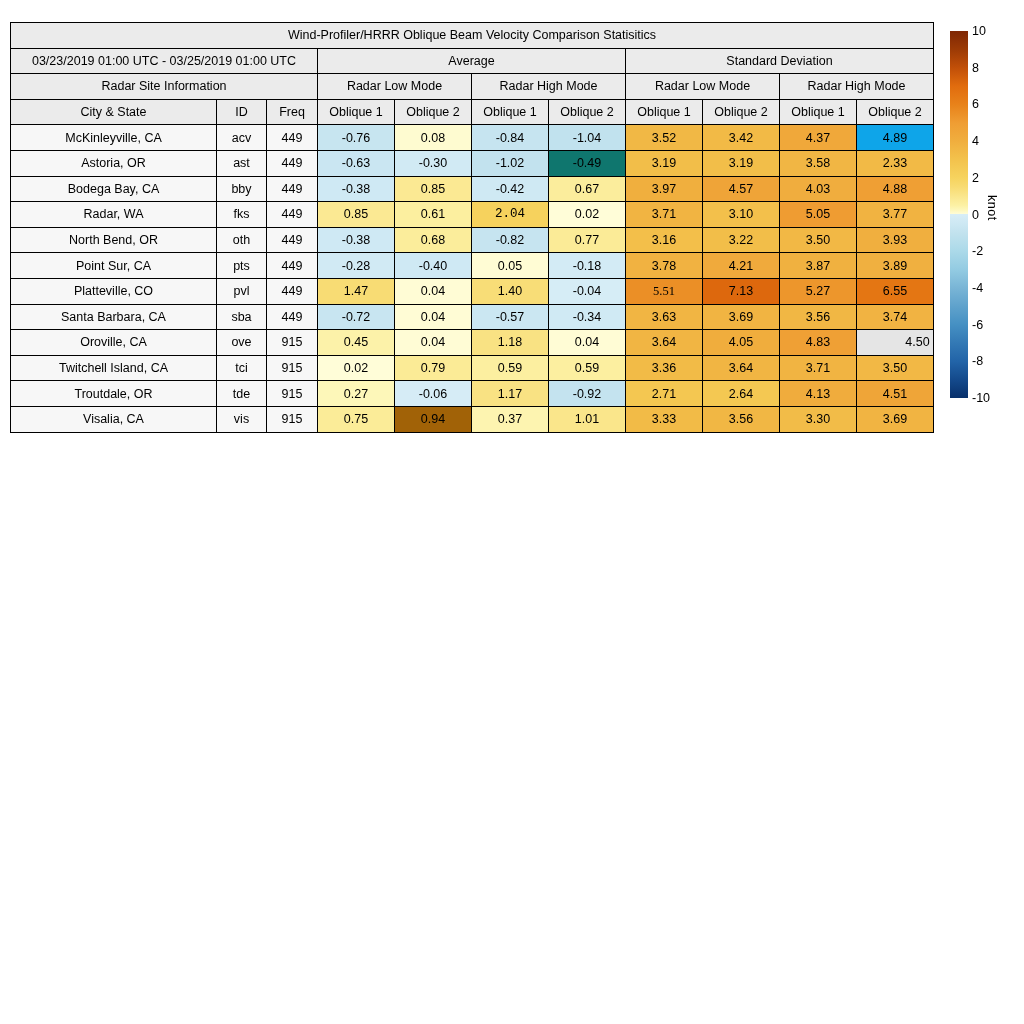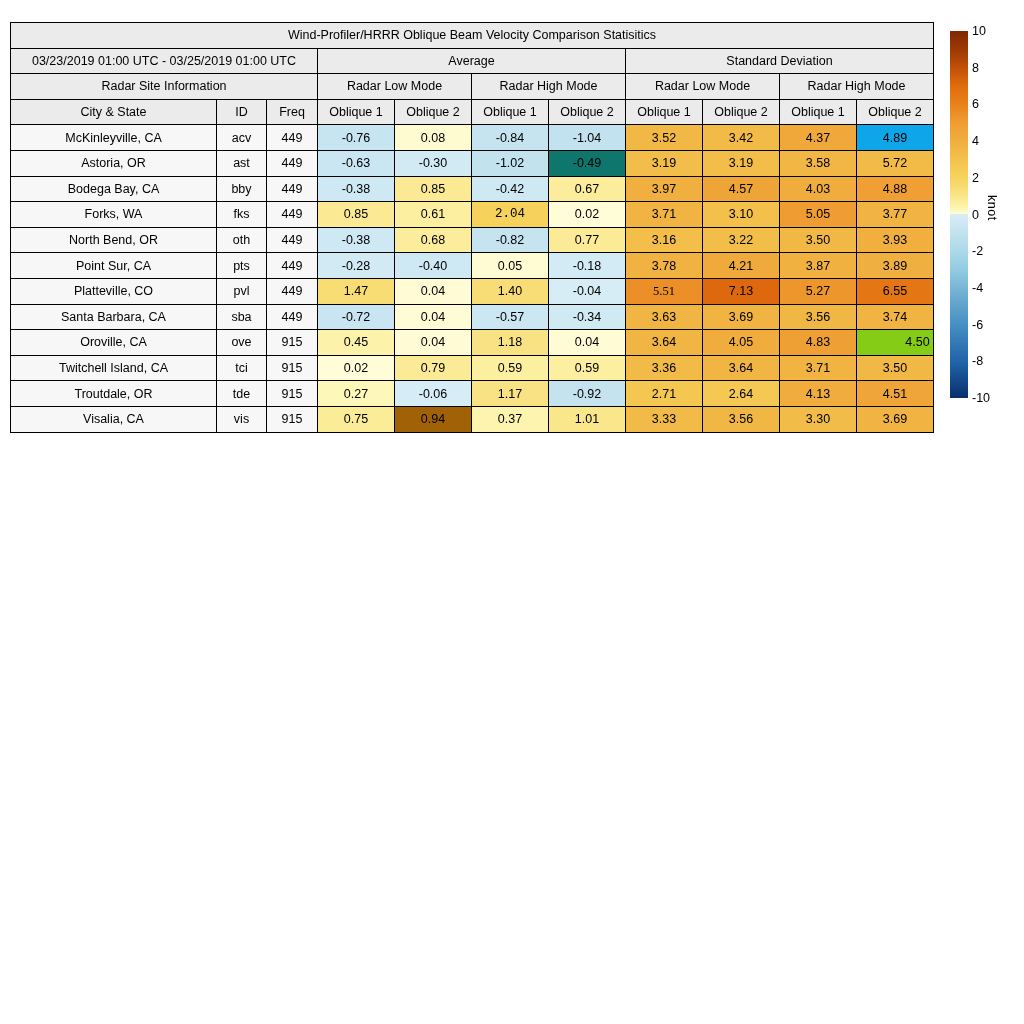--- a/index.html
+++ b/index.html
@@ -124,37 +124,37 @@
           <td class="label-cell">Astoria, OR</td>
           <td class="label-cell">ast</td>
           <td class="label-cell">449</td>
           <td style="background: rgb(202, 230, 242);">-0.63</td>
           <td style="background: rgb(209, 234, 244);">-0.30</td>
           <td style="background: rgb(194, 226, 238);">-1.02</td>
           <td style="background: #0f766e; margin-top: 7px;">-0.49</td>
           <td style="background: rgb(242, 190, 73);">3.19</td>
           <td style="background: rgb(242, 190, 73);">3.19</td>
           <td style="background: rgb(241, 182, 68);">3.58</td>
-          <td style="background: rgb(242, 186, 70);">5.72</td>
+          <td style="background: rgb(242, 186, 70);">2.33</td>
         </tr>
         <tr>
           <td class="label-cell">Bodega Bay, CA</td>
           <td class="label-cell">bby</td>
           <td class="label-cell">449</td>
           <td style="background: rgb(207, 233, 244);">-0.38</td>
           <td style="background: rgb(251, 233, 147);">0.85</td>
           <td style="background: rgb(207, 233, 243);">-0.42</td>
           <td style="background: rgb(251, 237, 156);">0.67</td>
           <td style="background: rgb(240, 175, 62);">3.97</td>
           <td style="background: rgb(239, 164, 56);">4.57</td>
           <td style="background: rgb(240, 173, 62);">4.03</td>
           <td style="background: rgb(239, 159, 52);">4.88</td>
         </tr>
         <tr>
-          <td class="label-cell">Forks, WA</td>
+          <td class="label-cell">Radar, WA</td>
           <td class="label-cell">fks</td>
           <td class="label-cell">449</td>
           <td style="background: rgb(251, 233, 147);">0.85</td>
           <td style="background: rgb(252, 239, 159);">0.61</td>
           <td style="background: rgb(246, 210, 93); font-family: Liberation Mono, monospace;">2.04</td>
           <td style="background: rgb(255, 253, 216);">0.02</td>
           <td style="background: rgb(241, 180, 66);">3.71</td>
           <td style="background: rgb(243, 192, 75);">3.10</td>
           <td style="background: rgb(239, 156, 50);">5.05</td>
           <td style="background: rgb(241, 179, 65);">3.77</td>
@@ -215,21 +215,21 @@
           <td class="label-cell">Oroville, CA</td>
           <td class="label-cell">ove</td>
           <td class="label-cell">915</td>
           <td style="background: rgb(252, 242, 169);">0.45</td>
           <td style="background: rgb(255, 252, 213);">0.04</td>
           <td style="background: rgb(249, 226, 131);">1.18</td>
           <td style="background: rgb(255, 252, 213);">0.04</td>
           <td style="background: rgb(241, 181, 67);">3.64</td>
           <td style="background: rgb(240, 173, 61);">4.05</td>
           <td style="background: rgb(239, 160, 53);">4.83</td>
-          <td style="background: #84cc16; padding-left: 45px;">4.50</td>
+          <td style="background: #e5e5e5; padding-left: 45px;">4.50</td>
         </tr>
         <tr>
           <td class="label-cell">Twitchell Island, CA</td>
           <td class="label-cell">tci</td>
           <td class="label-cell">915</td>
           <td style="background: rgb(255, 253, 216);">0.02</td>
           <td style="background: rgb(251, 235, 150);">0.79</td>
           <td style="background: rgb(252, 239, 160);">0.59</td>
           <td style="background: rgb(252, 239, 160);">0.59</td>
           <td style="background: rgb(242, 187, 71);">3.36</td>

